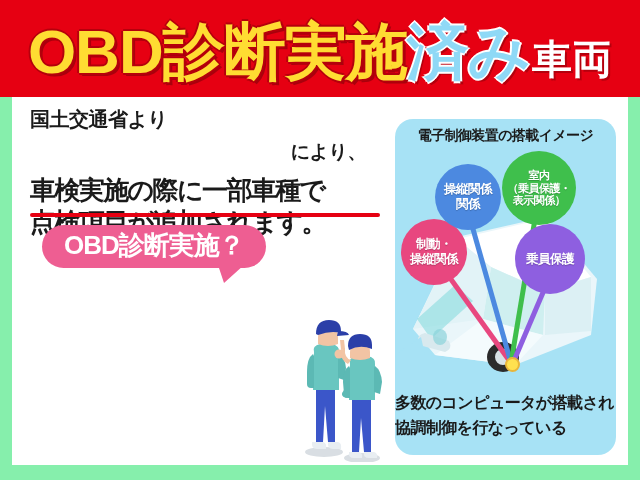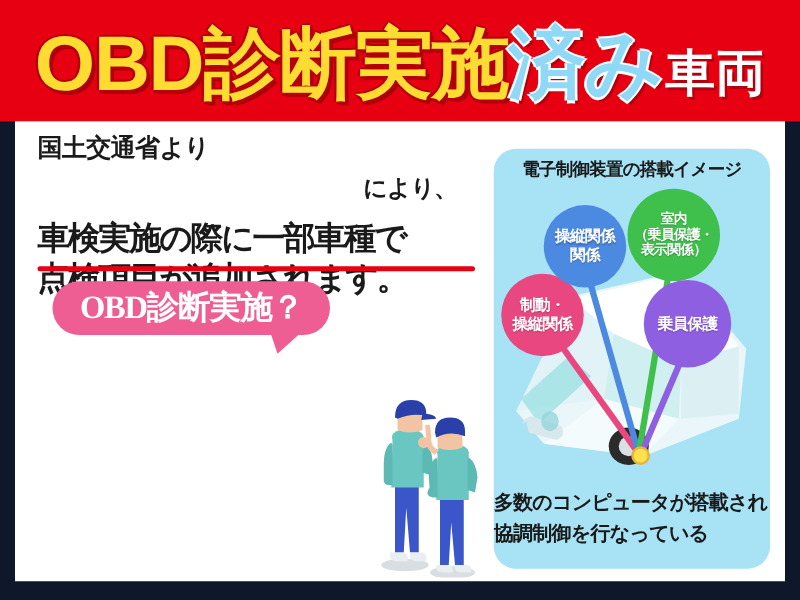--- a/index.html
+++ b/index.html
@@ -3,21 +3,21 @@
 <meta charset="utf-8">
 <style>
   html,body{margin:0;padding:0;}
   body{
     width:640px;height:480px;overflow:hidden;
     font-family:"Liberation Sans","DejaVu Sans",sans-serif;
     background:#E60012;
   }
   #poster{
     position:relative;width:640px;height:480px;
-    background:#0f172a;
+    background:#86efac;
     box-sizing:border-box;
   }
 
   
   .banner{
     position:absolute;left:0;top:0;width:640px;height:97px;
     background:#E60012;
     display:flex;align-items:center;justify-content:center;
     overflow:hidden;
   }
@@ -50,21 +50,21 @@
 
   
   .card{
     position:absolute;left:12px;top:97px;width:616px;height:368px;
     background:#ffffff;
     box-sizing:border-box;
   }
 
   
   .left-col{
-    position:absolute;left:0px;top:0px;width:372px;height:368px;font-family:Liberation Serif, serif;
+    position:absolute;left:0px;top:0px;width:372px;height:368px;
   }
   .lead-block{
     position:absolute;left:18px;top:12px;width:352px;
   }
   .lead-1{
     font-size:20px;font-weight:bold;color:#1a1a1a;letter-spacing:-0.5px;
     line-height:1.05;margin:0 0 2px 0;
   }
   .lead-2{
     font-size:33px;font-weight:bold;color:#E60012;letter-spacing:-2.0px;

